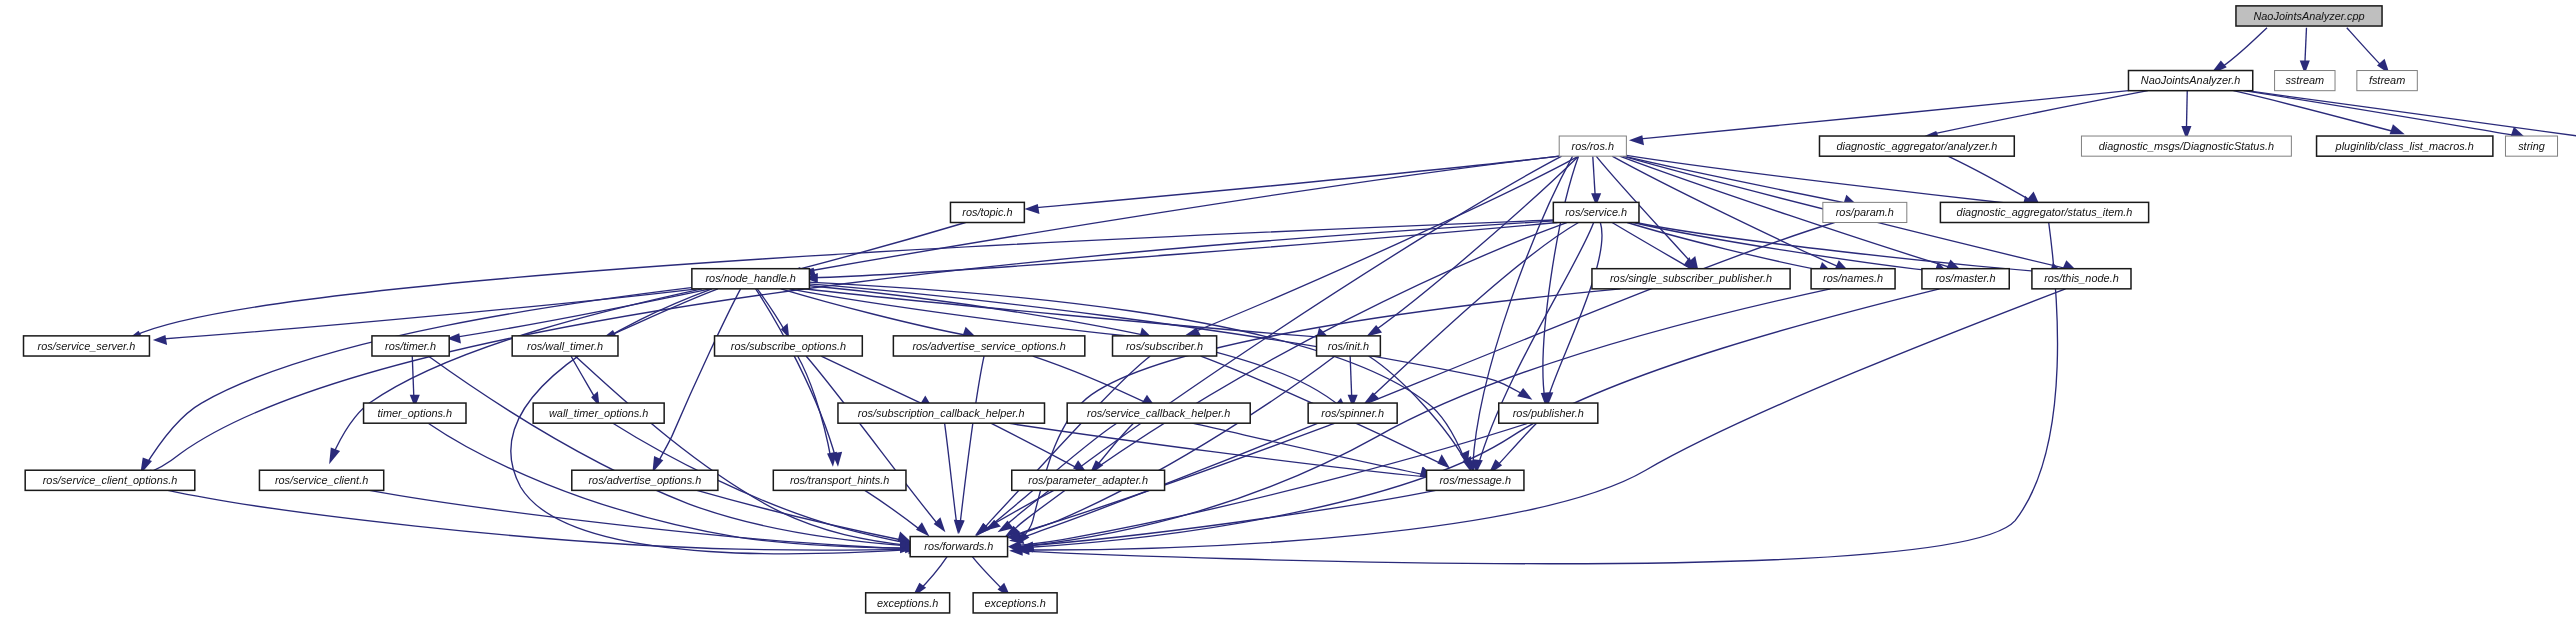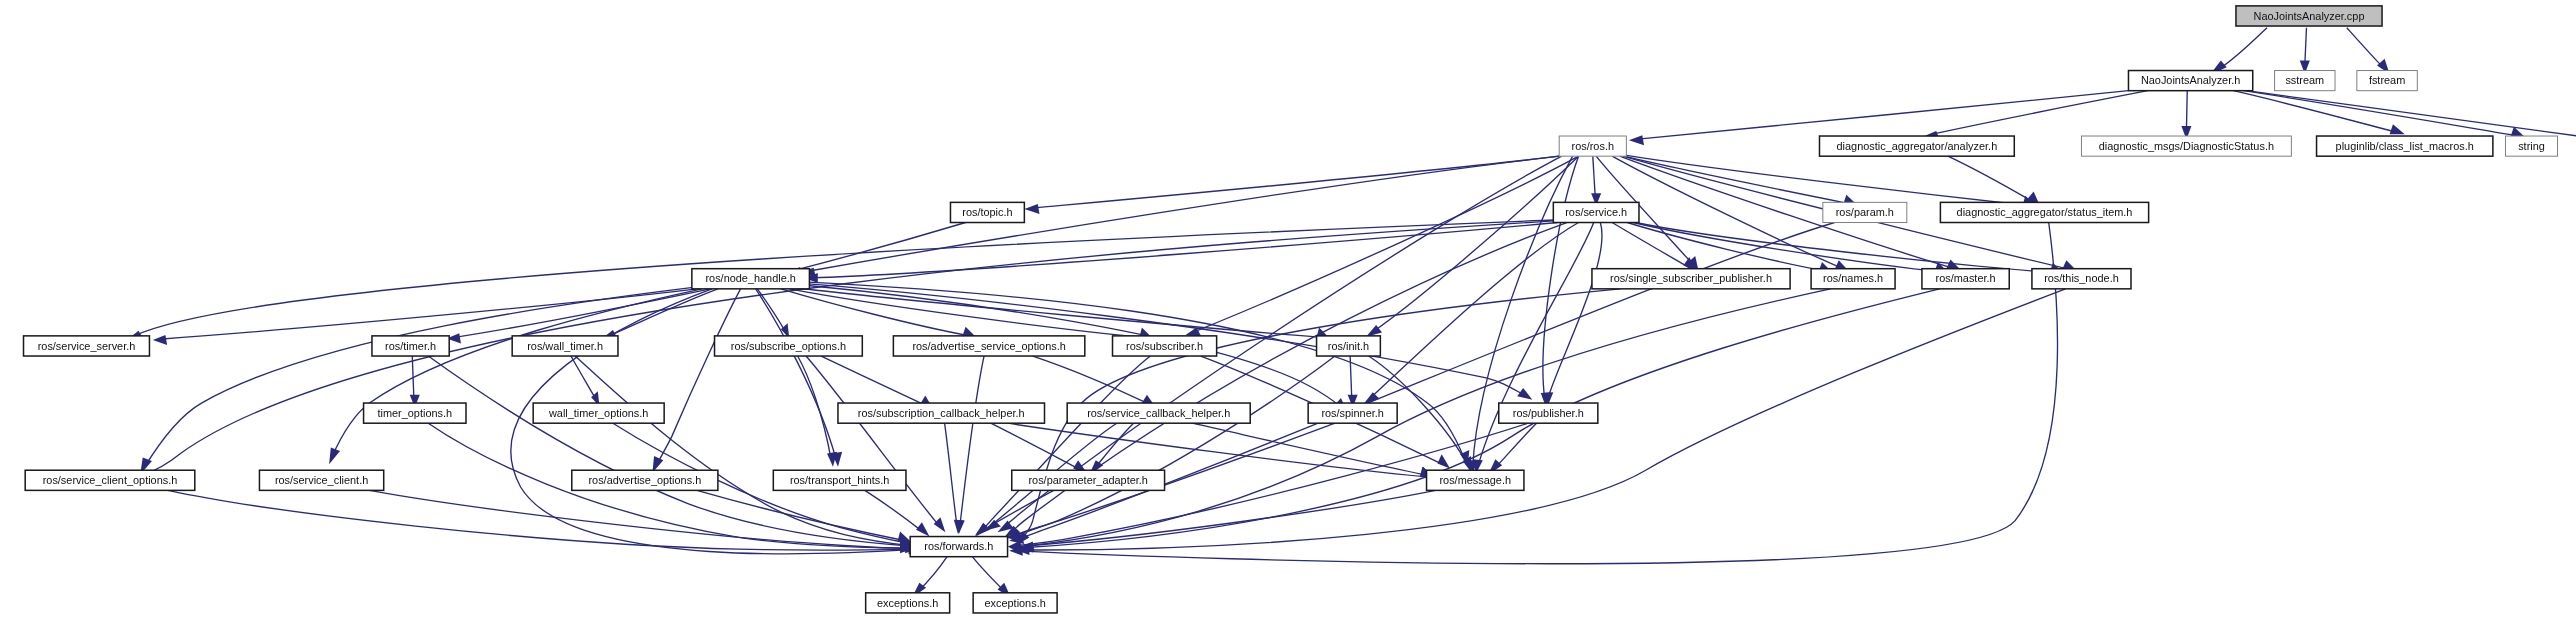--- a/index.html
+++ b/index.html
@@ -7,20 +7,21 @@
     padding: 0;
     background: #ffffff;
   }
   #graph-root {
     position: relative;
     width: 2576px;
     height: 618px;
     background: #ffffff;
     font-family: "Liberation Sans", "DejaVu Sans", sans-serif;
     overflow: hidden;
+    font-style: italic;
   }
   svg#graph-svg {
     position: absolute;
     left: 0;
     top: 0;
     width: 2576px;
     height: 618px;
     display: block;
   }
   .edge-path {

